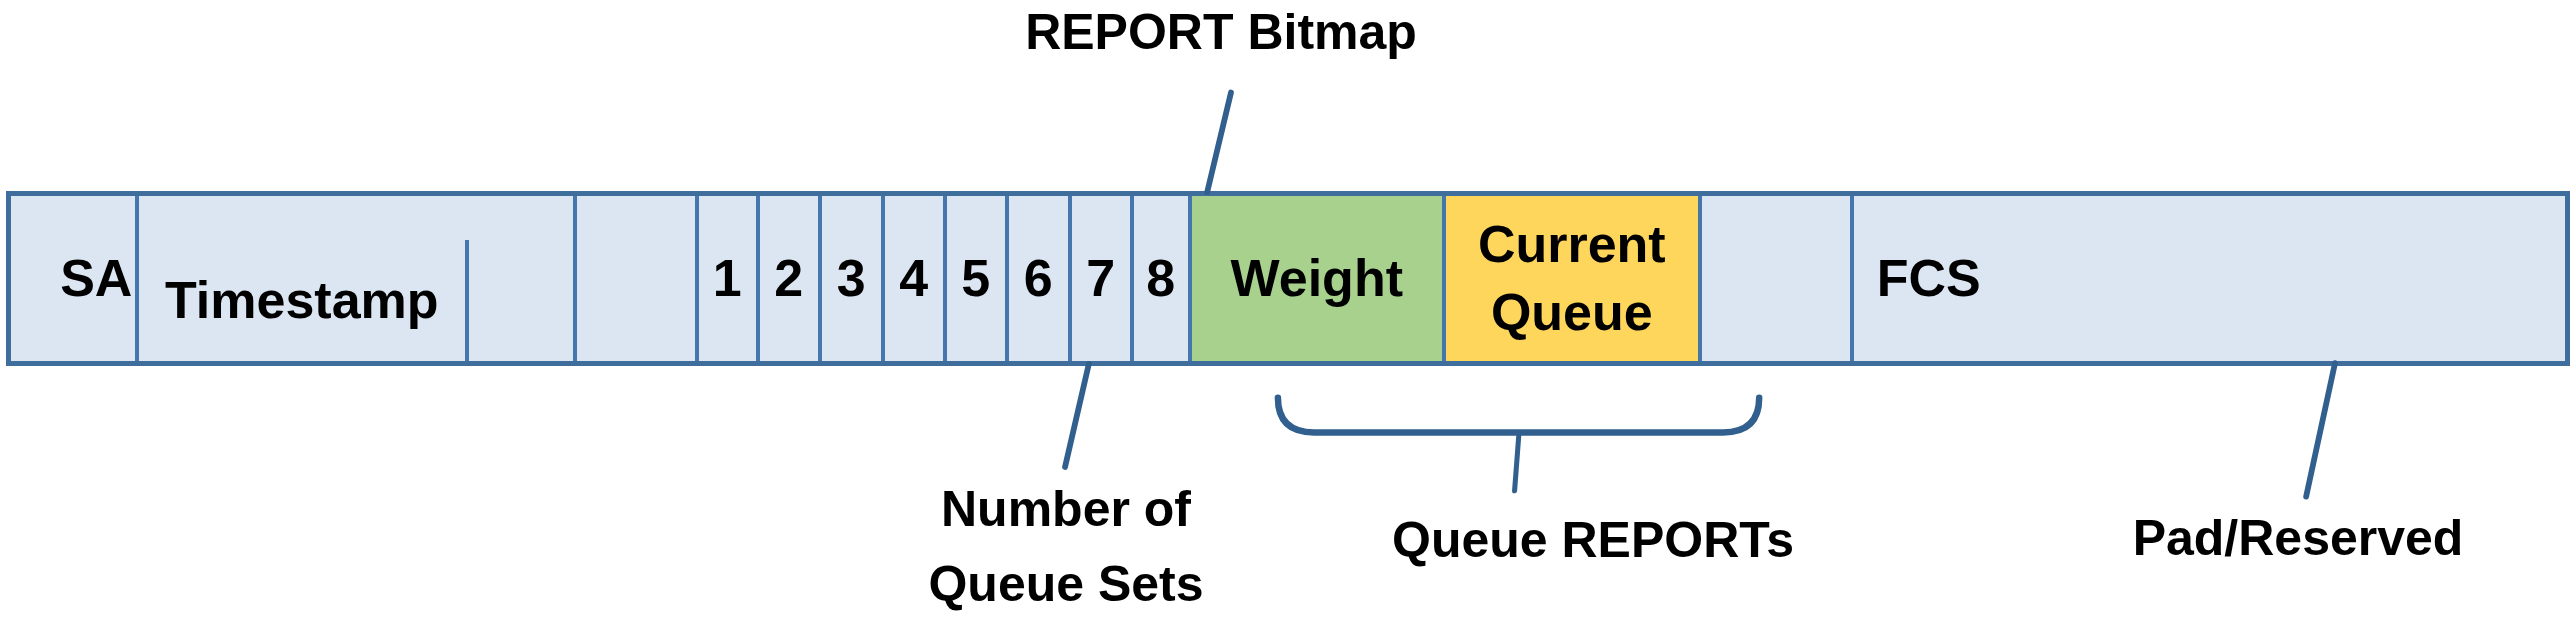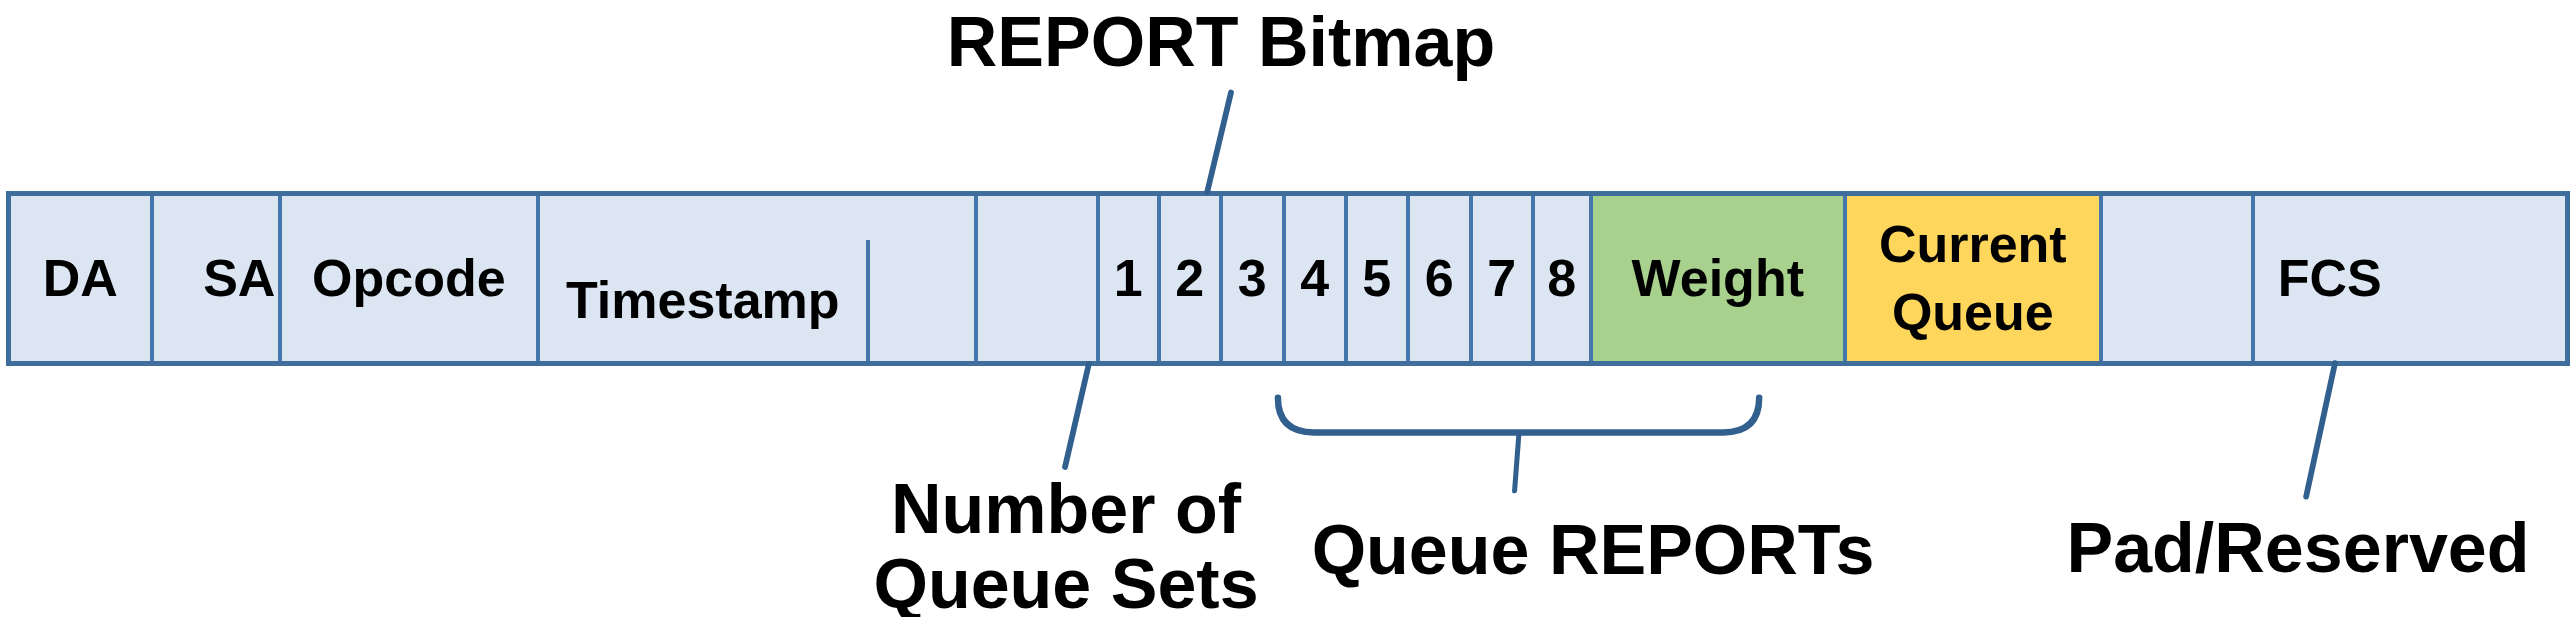--- a/index.html
+++ b/index.html
@@ -27,21 +27,21 @@
     color:var(--text,#000);text-align:center;
     background:var(--cell-fill,#dbe6f2);
     overflow:hidden;
   }
   .cell:last-child{border-right:none;}
   .cell.green{background:var(--green,#a9d18e);}
   .cell.yellow{background:var(--yellow,#ffd65c);}
   
   .annotation{
     position:absolute;transform:translateX(-50%);
-    font-weight:bold;font-size:70px;line-height:1;
+    font-weight:bold;font-size:50px;line-height:1;
     color:var(--text,#000);text-align:center;white-space:nowrap;
   }
   .annotation.report-bitmap{left:1221px;top:7.2px;}
   .annotation.nqs{left:1066px;top:472px;line-height:75px;}
   .annotation.qr{left:1593px;top:515px;}
   .annotation.pr{left:2298px;top:513px;}
   svg.overlay{position:absolute;inset:0;pointer-events:none;}
   svg.overlay line, svg.overlay path{
     stroke:var(--line,#31608f);
     stroke-linecap:round;
@@ -49,23 +49,21 @@
   }
 </style>
 </head>
 <body style="--bg: #ffffff; --cell-fill: #dbe6f2; --inner-border: #4576ac; --outer-border: #3f6d9c; --green: #a9d18e; --yellow: #ffd65c; --line: #31608f; --text: #000000;">
 
 <div class="canvas">
 
   <div class="annotation report-bitmap">REPORT Bitmap</div>
 
   <div class="frame-row" id="frame-row">
-      <div class="cell" style="flex: 0 1 143px;">DA</div>
       <div class="cell" style="flex: 0 1 128px; padding-left: 47px;">SA</div>
-      <div class="cell" style="flex: 0 1 258px;">Opcode</div>
       <div class="cell" style="flex: 0 1 330px; margin-top: 44px;">Timestamp</div>
       <div class="cell" style="flex: 0 1 108px;"></div>
       <div class="cell" style="flex: 0 1 122px;"></div>
       <div class="cell" style="flex: 0 1 61px;">1</div>
       <div class="cell" style="flex: 0 1 62px;">2</div>
       <div class="cell" style="flex: 0 1 63px;">3</div>
       <div class="cell" style="flex: 0 1 62px;">4</div>
       <div class="cell" style="flex: 0 1 62px;">5</div>
       <div class="cell" style="flex: 0 1 63px;">6</div>
       <div class="cell" style="flex: 0 1 62px;">7</div>

